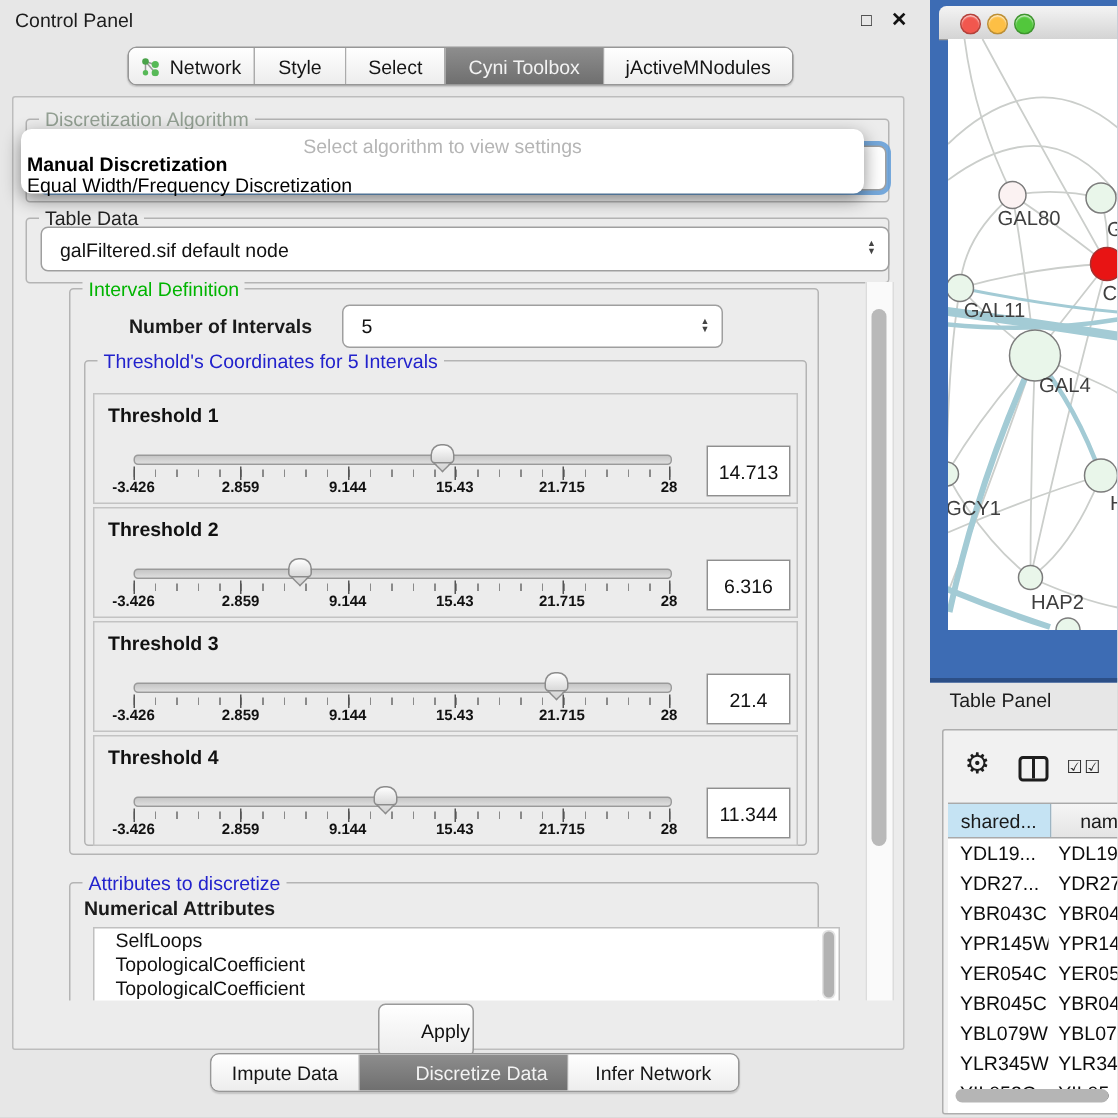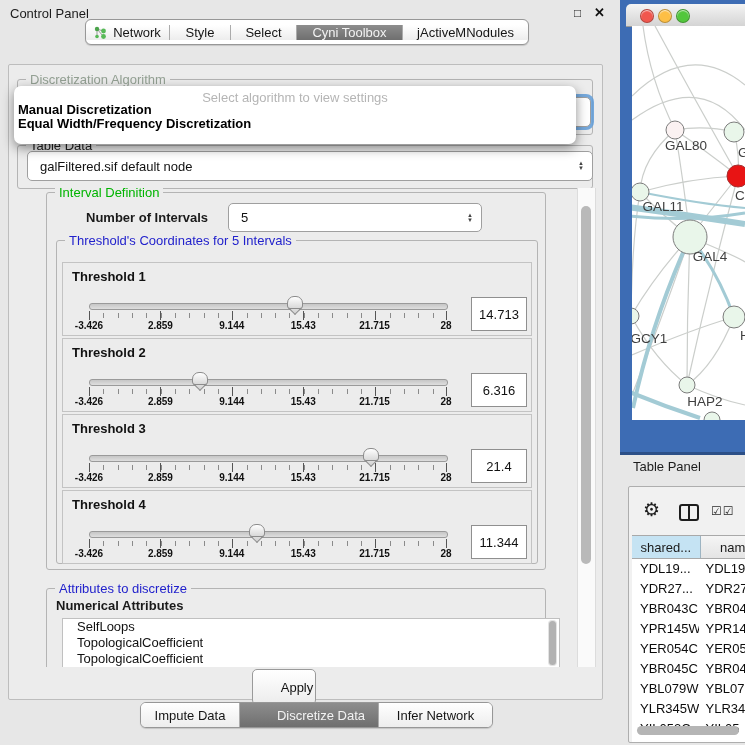--- a/index.html
+++ b/index.html
@@ -27,21 +27,21 @@
   .t-green{color:#00b400;} .t-blue{color:#2222cc;} .t-gray{color:#93a093;} .t-dark{color:#222;}
   
   .combo{position:absolute;background:#fff;border:1px solid #9f9f9f;border-radius:5px;
          display:flex;align-items:center;font-size:13px;color:#111;}
   .combo .val{padding-left:12px;flex:1;white-space:nowrap;overflow:hidden;}
   .stepper{display:flex;flex-direction:column;align-items:center;justify-content:center;
            width:22px;font-size:6px;color:#444;line-height:5px;}
   .combo-focus{position:absolute;background:#fff;border:1px solid #9f9f9f;border-radius:5px;
                box-shadow:0 0 0 3px rgba(96,156,216,.85);}
   
-  .popup{position:absolute;left:14px;top:86px;width:562px;height:58px;background:#fff;
+  .popup{position:absolute;left:14px;top:86px;width:562px;height:43px;background:#fff;
          border-radius:7px;box-shadow:0 4px 12px rgba(0,0,0,.45);z-index:50;font-size:13px;}
   .popup .ph{position:absolute;left:0;right:0;top:4px;text-align:center;color:#b5b5b5;}
   .popup .it{position:absolute;left:3px;right:3px;height:14px;line-height:14px;color:#000;padding-left:1px;}
   
   .viewport{position:absolute;left:18px;top:188px;width:558px;height:479px;overflow:hidden;}
   .vp-inner{position:absolute;left:-18px;top:-188px;width:745px;height:745px;}
   .vsb{position:absolute;left:577px;top:188px;width:17px;height:479px;background:#fafafa;
        border-left:1px solid #dcdcdc;border-right:1px solid #dcdcdc;}
   .vsb .th{position:absolute;left:3px;width:10px;border-radius:5px;background:#b9b9b9;}
   
@@ -98,21 +98,21 @@
 </style>
 </head>
 <body>
 
 <div id="root">
 
   <div class="abs cp-title">Control Panel</div>
   <div class="abs cp-float">□</div>
   <div class="abs cp-close">✕</div>
 
-  <div class="abs segbar" id="top-tabs" style="left:85px;top:19px;align-items:center;">
+  <div class="abs segbar" id="top-tabs" style="left:85px;top:31px;">
       <div class="seg" style="width: 83px;">
         <span class="ic">
           <svg width="13" height="13">
             <line x1="3" y1="3" x2="9" y2="5" stroke="#9a9a9a"></line>
             <line x1="3" y1="3" x2="9" y2="10" stroke="#9a9a9a"></line>
             <line x1="3" y1="3" x2="3" y2="10" stroke="#9a9a9a"></line>
             <circle cx="3" cy="3" r="2.2" fill="#4aa34a"></circle>
             <circle cx="9.5" cy="5" r="2.4" fill="#57b957"></circle>
             <circle cx="9.5" cy="10.5" r="2.4" fill="#57b957"></circle>
             <circle cx="3" cy="10.5" r="1.8" fill="#57b957"></circle>
@@ -299,21 +299,21 @@
       </div>
       <div class="seg" style="width: 113px;">
         <span>Infer Network</span>
       </div>
     </div>
 
   <div class="popup">
     <div class="ph">Select algorithm to view settings</div>
     <div id="popup-items">
         <div class="it" style="top: 17px; font-weight: bold;">Manual Discretization</div>
-        <div class="it" style="top: 31px; font-weight: bold;">Equal Width/Frequency Discretization</div>
+        <div class="it" style="top: 31px; font-weight: normal;">Equal Width/Frequency Discretization</div>
       </div>
   </div>
 
   <div class="abs netframe">
     <div class="nettitle" id="nettitle">
         <div class="tl" style="left: 14px; background: rgb(241, 87, 78); border: 1px solid rgba(0, 0, 0, 0.25);"></div>
         <div class="tl" style="left: 32px; background: rgb(253, 191, 69); border: 1px solid rgba(0, 0, 0, 0.25);"></div>
         <div class="tl" style="left: 50px; background: rgb(82, 199, 60); border: 1px solid rgba(0, 0, 0, 0.25);"></div>
       </div>
     <div class="netcanvas">

